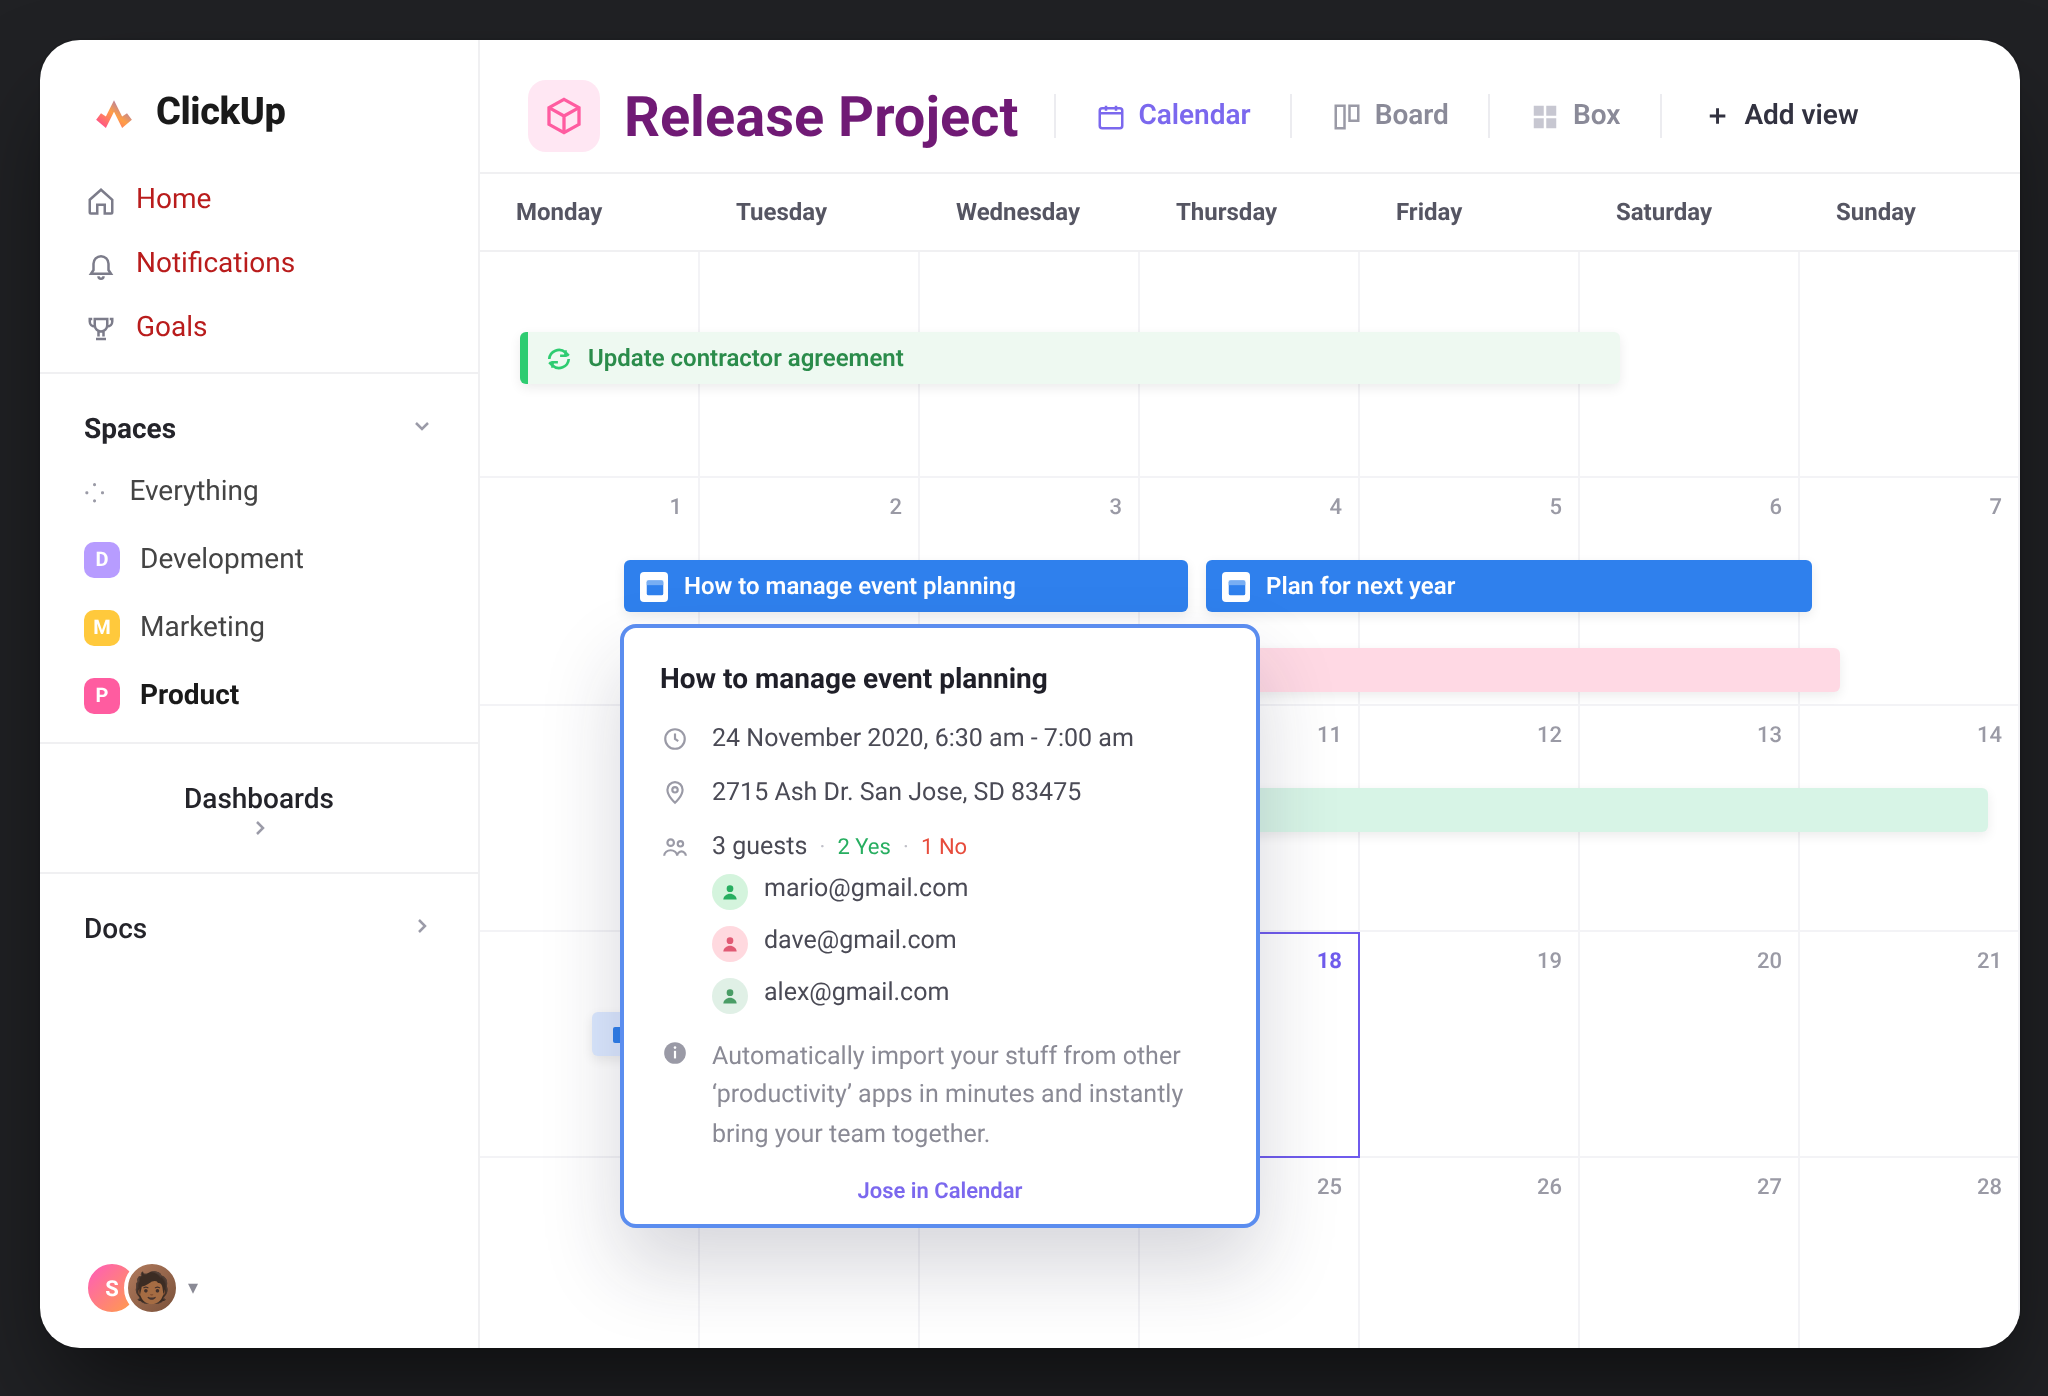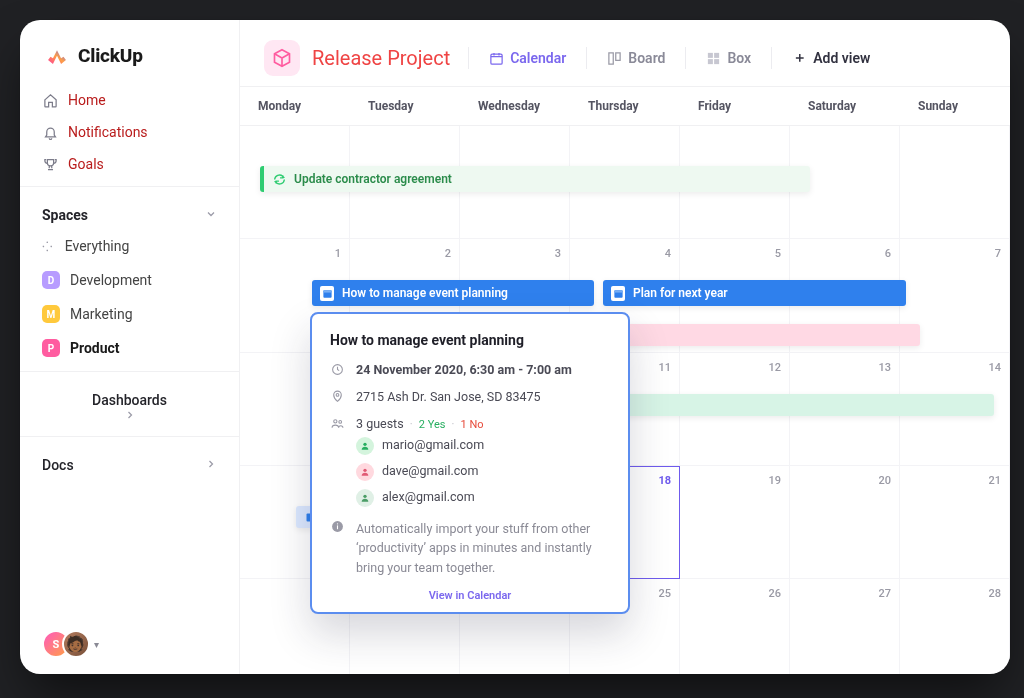--- a/index.html
+++ b/index.html
@@ -26,21 +26,21 @@
   .avatars{margin-top:auto;padding:16px 22px;display:flex;align-items:center;gap:-4px;}
   .avatar{width:28px;height:28px;border-radius:50%;border:2px solid #fff;margin-left:-8px;}
   .avatar:first-child{margin-left:0;background:linear-gradient(135deg,#ff5bbd,#ff9f45);display:flex;align-items:center;justify-content:center;font-size:11px;font-weight:700;color:#fff;}
   .avatar.two{background:linear-gradient(135deg,#b17a5c,#7a513a);display:flex;align-items:center;justify-content:center;}
   .avatar.two::after{content:"🧑🏾";font-size:15px;}
   .avatars .chev{color:#8a8a95;margin-left:4px;font-size:10px;}
   
   .main{flex:1;display:flex;flex-direction:column;min-width:0;}
   .top-bar{display:flex;align-items:center;gap:12px;padding:20px 10px 10px 24px;}
   .proj-icon{width:36px;height:36px;border-radius:9px;background:#ffe7f3;display:flex;align-items:center;justify-content:center;}
-  .proj-title{font-size:20px;font-weight:400;color:#ef4444;}
+  .proj-title{font-size:28px;font-weight:700;color:#701a75;}
   .vsep{width:1px;height:22px;background:#ececf0;margin:0 6px;}
   .tab{display:flex;align-items:center;gap:6px;font-size:14px;font-weight:600;color:#8a8a98;cursor:pointer;padding:4px 2px;}
   .tab.active{color:#7b68ee;}
   .tab .ticon{width:15px;height:15px;display:flex;align-items:center;justify-content:center;}
   
   .cal-head{display:grid;grid-template-columns:repeat(7,1fr);border-top:1px solid #f0f0f2;border-bottom:1px solid #f0f0f2;}
   .day-h{padding:12px 6px;text-align:left;font-size:12px;font-weight:700;color:#555562;padding-left:18px;}
   .cal-body{flex:1;position:relative;overflow:hidden;}
   .grid{display:grid;grid-template-columns:repeat(7,1fr);grid-template-rows:repeat(6,1fr);height:680px;}
   .cell{border-right:1px solid #f3f3f6;border-bottom:1px solid #f3f3f6;position:relative;}
@@ -50,21 +50,21 @@
   .evt .eicon{width:14px;height:14px;flex:0 0 14px;display:flex;align-items:center;justify-content:center;}
   .evt.green{background:#eef9f1;color:#2b8c4b;border-left:4px solid #2ecc71;}
   .evt.blue{background:#2f80ed;}
   .evt.pink{background:#ffd9e4;}
   .evt.mint{background:#d7f4e6;}
   
   .popup{position:absolute;top:186px;left:70px;width:320px;background:#fff;border:2px solid #5b8def;border-radius:8px;box-shadow:0 20px 40px rgba(34,34,60,.18);padding:18px 18px 10px 18px;font-size:12.5px;color:#333;z-index:5;}
   .popup h3{font-size:14px;font-weight:700;color:#1f1f28;margin-bottom:14px;}
   .prow{display:flex;gap:12px;margin-bottom:12px;color:#4a4a55;}
   .prow .picon{width:14px;flex:0 0 14px;color:#9a9aa6;display:flex;justify-content:center;margin-top:1px;}
-  .prow strong{font-weight:700;}
+  .prow strong{font-weight:400;}
   .guest-list{display:flex;flex-direction:column;gap:8px;margin-top:6px;}
   .guest{display:flex;align-items:flex-start;gap:8px;}
   .gavatar{width:18px;height:18px;border-radius:50%;display:flex;align-items:center;justify-content:center;font-size:10px;}
   .desc{color:#8a8a95;line-height:1.55;}
   .view-link{display:block;text-align:center;font-size:11px;color:#7b68ee;font-weight:600;margin-top:12px;cursor:pointer;}
   .yes{color:#27ae60;font-size:11px;}
   .no{color:#e74c3c;font-size:11px;}
   .dot{color:#c0c0c8;font-size:11px;padding:0 3px;}
   .today-cell{outline:1.5px solid #6f5bed; outline-offset:-1px;}
 </style>
@@ -439,18 +439,18 @@
           <span class="picon">
             <svg width="13" height="13" viewBox="0 0 24 24" fill="#9a9aa6">
                 <circle cx="12" cy="12" r="10"></circle>
                 <rect x="11" y="10" width="2" height="7" fill="#fff"></rect>
                 <circle cx="12" cy="7" r="1.2" fill="#fff"></circle>
               </svg>
           </span>
           <span class="desc">Automatically import your stuff from other ‘productivity’ apps in minutes and instantly bring your team together.</span>
         </div>
 
-        <span class="view-link">View in Calendar</span>
+        <span class="view-link">Jose in Calendar</span>
       </div>
 
     </div>
   </div>
 </div>
 
 </body></html>

